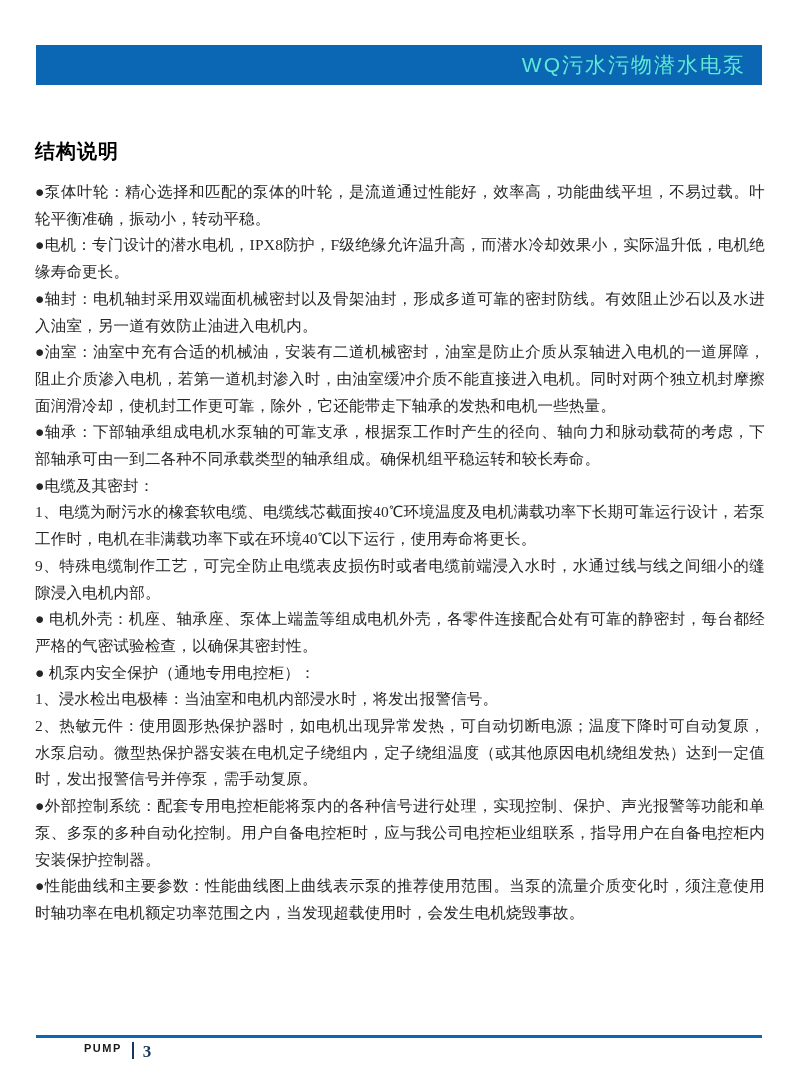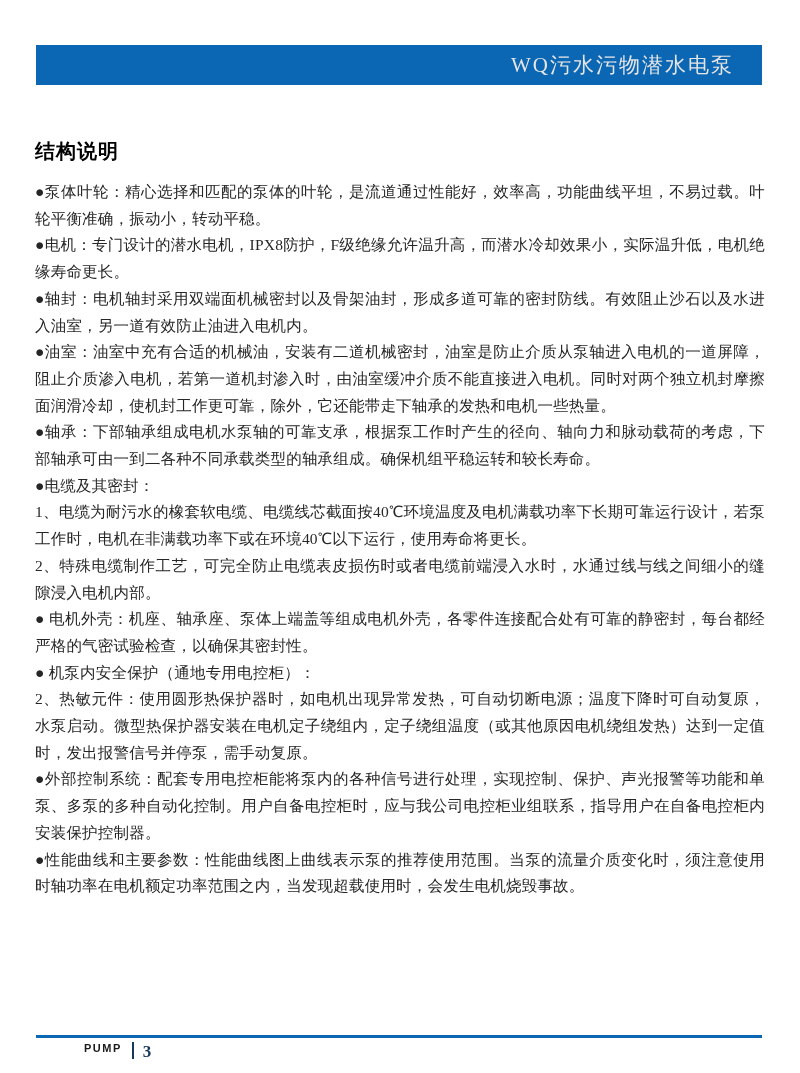--- a/index.html
+++ b/index.html
@@ -16,29 +16,29 @@
     overflow: hidden;
   }
   
   .topbar {
     position: absolute;
     left: 36px;
     top: 45px;
     width: 726px;
     height: 40px;
     background: #0b66b3;
-    color: #e5e5e5;
+    color: #5eead4;
     display: flex;
     align-items: center;
     justify-content: flex-end;
-    padding-right: 28px;
+    padding-right: 16px;
     box-sizing: border-box;
     font-size: 21px;
     letter-spacing: 2px;
-    font-family: Liberation Serif, serif;
+    font-family: Liberation Sans, sans-serif;
   }
   
   .content {
     position: absolute;
     left: 35px;
     top: 138px;
     width: 730px;
   }
   .section-title {
     font-size: 20px;
@@ -104,23 +104,24 @@
   <main class="content">
     <h1 class="section-title">结构说明</h1>
 
     <p>●泵体叶轮：精心选择和匹配的泵体的叶轮，是流道通过性能好，效率高，功能曲线平坦，不易过载。叶轮平衡准确，振动小，转动平稳。</p>
     <p>●电机：专门设计的潜水电机，IPX8防护，F级绝缘允许温升高，而潜水冷却效果小，实际温升低，电机绝缘寿命更长。</p>
     <p>●轴封：电机轴封采用双端面机械密封以及骨架油封，形成多道可靠的密封防线。有效阻止沙石以及水进入油室，另一道有效防止油进入电机内。</p>
     <p>●油室：油室中充有合适的机械油，安装有二道机械密封，油室是防止介质从泵轴进入电机的一道屏障，阻止介质渗入电机，若第一道机封渗入时，由油室缓冲介质不能直接进入电机。同时对两个独立机封摩擦面润滑冷却，使机封工作更可靠，除外，它还能带走下轴承的发热和电机一些热量。</p>
     <p>●轴承：下部轴承组成电机水泵轴的可靠支承，根据泵工作时产生的径向、轴向力和脉动载荷的考虑，下部轴承可由一到二各种不同承载类型的轴承组成。确保机组平稳运转和较长寿命。</p>
     <p>●电缆及其密封：</p>
     <p>1、电缆为耐污水的橡套软电缆、电缆线芯截面按40℃环境温度及电机满载功率下长期可靠运行设计，若泵工作时，电机在非满载功率下或在环境40℃以下运行，使用寿命将更长。</p>
-    <p>2、特殊电缆制作工艺，可完全防止电缆表皮损伤时或者电缆前端浸入水时，水通过线与线之间细小的缝隙浸入电机内部。</p>
+    <p>9、特殊电缆制作工艺，可完全防止电缆表皮损伤时或者电缆前端浸入水时，水通过线与线之间细小的缝隙浸入电机内部。</p>
     <p>● 电机外壳：机座、轴承座、泵体上端盖等组成电机外壳，各零件连接配合处有可靠的静密封，每台都经严格的气密试验检查，以确保其密封性。</p>
     <p>● 机泵内安全保护（通地专用电控柜）：</p>
+    <p>1、浸水检出电极棒：当油室和电机内部浸水时，将发出报警信号。</p>
     <p>2、热敏元件：使用圆形热保护器时，如电机出现异常发热，可自动切断电源；温度下降时可自动复原，水泵启动。微型热保护器安装在电机定子绕组内，定子绕组温度（或其他原因电机绕组发热）达到一定值时，发出报警信号并停泵，需手动复原。</p>
     <p>●外部控制系统：配套专用电控柜能将泵内的各种信号进行处理，实现控制、保护、声光报警等功能和单泵、多泵的多种自动化控制。用户自备电控柜时，应与我公司电控柜业组联系，指导用户在自备电控柜内安装保护控制器。</p>
     <p>●性能曲线和主要参数：性能曲线图上曲线表示泵的推荐使用范围。当泵的流量介质变化时，须注意使用时轴功率在电机额定功率范围之内，当发现超载使用时，会发生电机烧毁事故。</p>
   </main>
 
   <footer class="footer">
     <div class="footer-line"></div>
     <div class="footer-row">
       <span class="footer-brand">PUMP</span>
       <span class="footer-vbar"></span>

